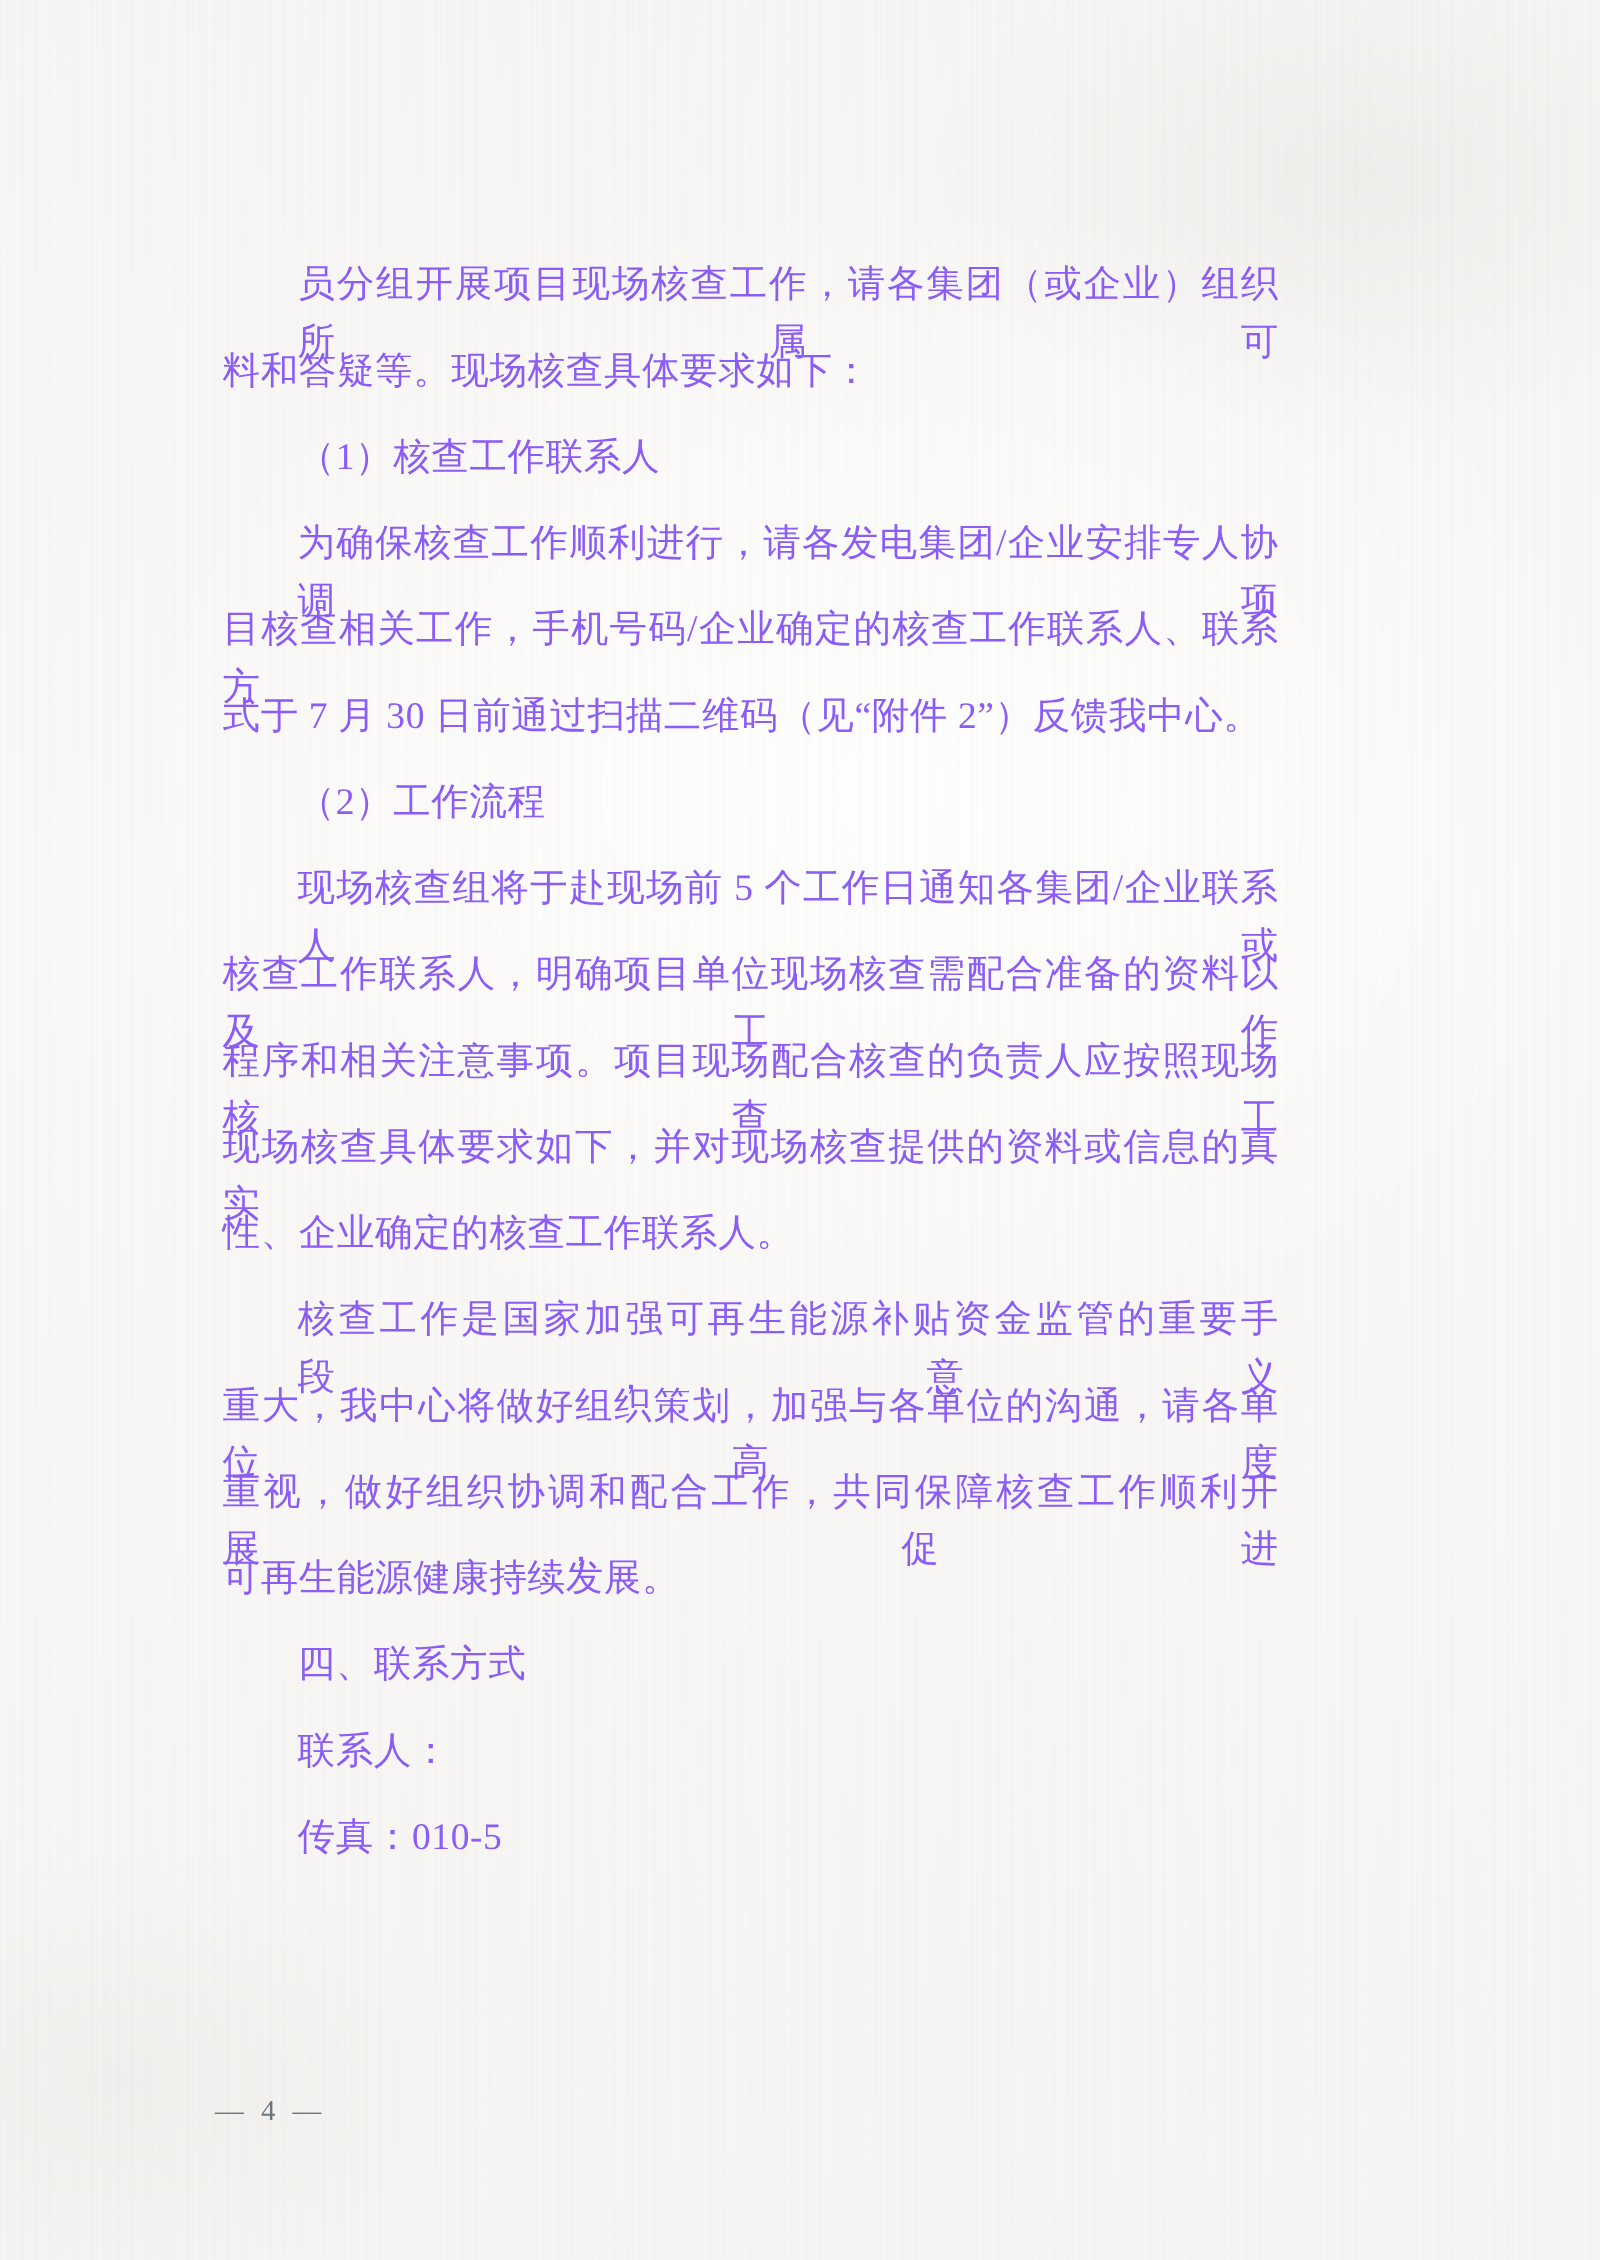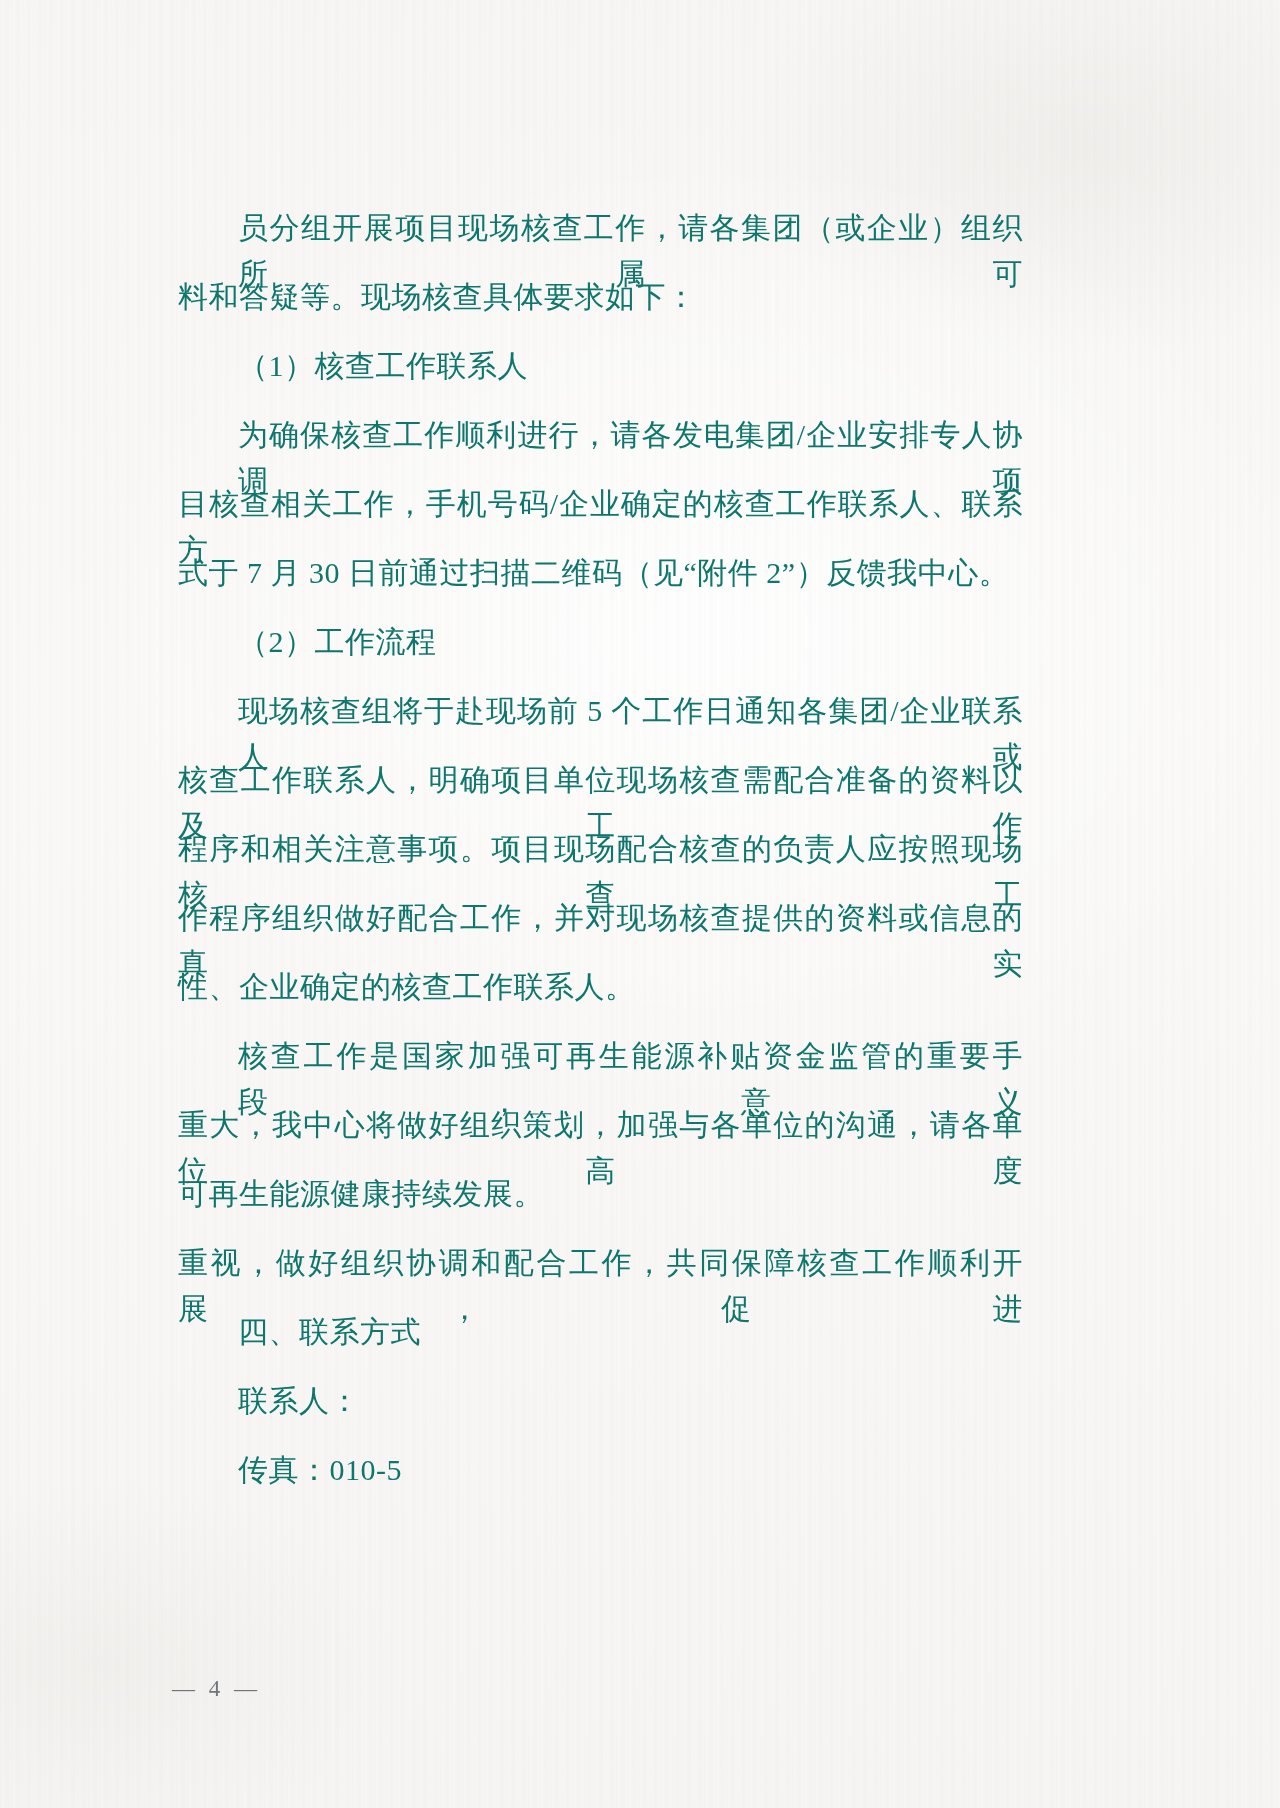--- a/index.html
+++ b/index.html
@@ -26,21 +26,21 @@
       repeating-linear-gradient(90deg,
         rgba(0,0,0,0.008) 0px, rgba(0,0,0,0.0) 3px, rgba(0,0,0,0.012) 7px, rgba(0,0,0,0.0) 11px);
     pointer-events: none;
   }
   .body-text {
     position: absolute;
     left: 178px;
     top: 205px;
     width: 845px;
     font-size: 30px;
-    color: #0f766e;
+    color: #8b5cf6;
     letter-spacing: 0.5px;
   }
   .line {
     height: 69px;
     line-height: 46px;
     white-space: nowrap;
   }
   .line.fill {
     white-space: normal;
     text-align: justify;
@@ -72,25 +72,25 @@
     <div class="line indent fill">员分组开展项目现场核查工作，请各集团（或企业）组织所属可</div>
     <div class="line">料和答疑等。现场核查具体要求如下：</div>
     <div class="line indent">（1）核查工作联系人</div>
     <div class="line indent fill">为确保核查工作顺利进行，请各发电集团/企业安排专人协调项</div>
     <div class="line fill">目核查相关工作，手机号码/企业确定的核查工作联系人、联系方</div>
     <div class="line">式于 7 月 30 日前通过扫描二维码（见“附件 2”）反馈我中心。</div>
     <div class="line indent">（2）工作流程</div>
     <div class="line indent fill">现场核查组将于赴现场前 5 个工作日通知各集团/企业联系人或</div>
     <div class="line fill">核查工作联系人，明确项目单位现场核查需配合准备的资料以及工作</div>
     <div class="line fill">程序和相关注意事项。项目现场配合核查的负责人应按照现场核查工</div>
-    <div class="line fill">作程序组织做好配合工作，并对现场核查提供的资料或信息的真实</div>
+    <div class="line fill">现场核查具体要求如下，并对现场核查提供的资料或信息的真实</div>
     <div class="line">性、企业确定的核查工作联系人。</div>
     <div class="line indent fill">核查工作是国家加强可再生能源补贴资金监管的重要手段，意义</div>
     <div class="line fill">重大，我中心将做好组织策划，加强与各单位的沟通，请各单位高度</div>
+    <div class="line fill">重视，做好组织协调和配合工作，共同保障核查工作顺利开展，促进</div>
     <div class="line">可再生能源健康持续发展。</div>
-    <div class="line fill">重视，做好组织协调和配合工作，共同保障核查工作顺利开展，促进</div>
     <div class="line indent">四、联系方式</div>
     <div class="line indent">联系人：</div>
     <div class="line indent">传真：010-5</div>
   </div>
 
   <div class="page-number">— 4 —</div>
 </div>
 
 </body></html>

